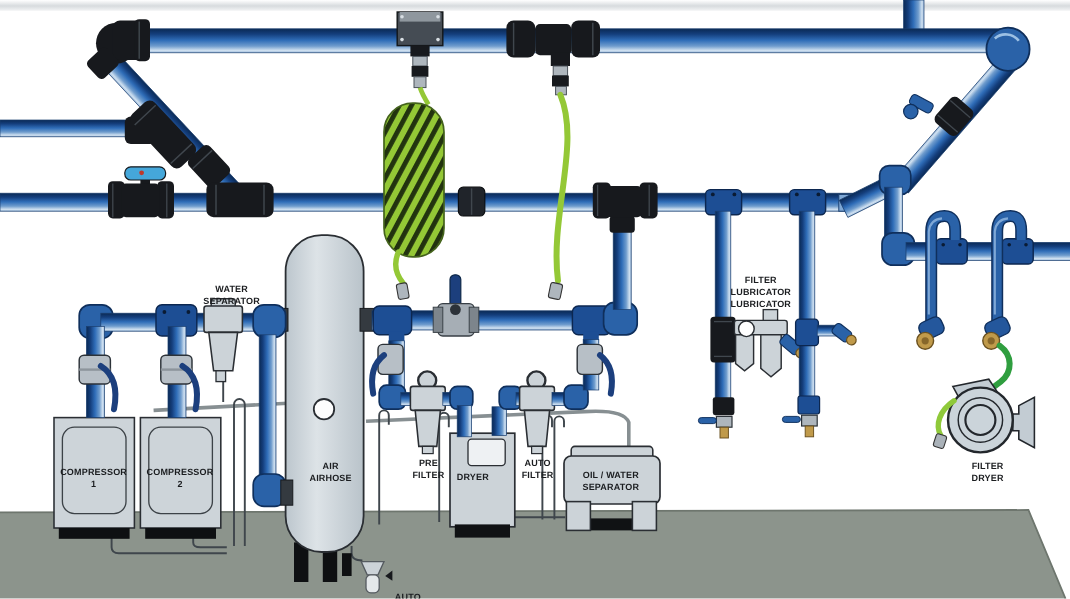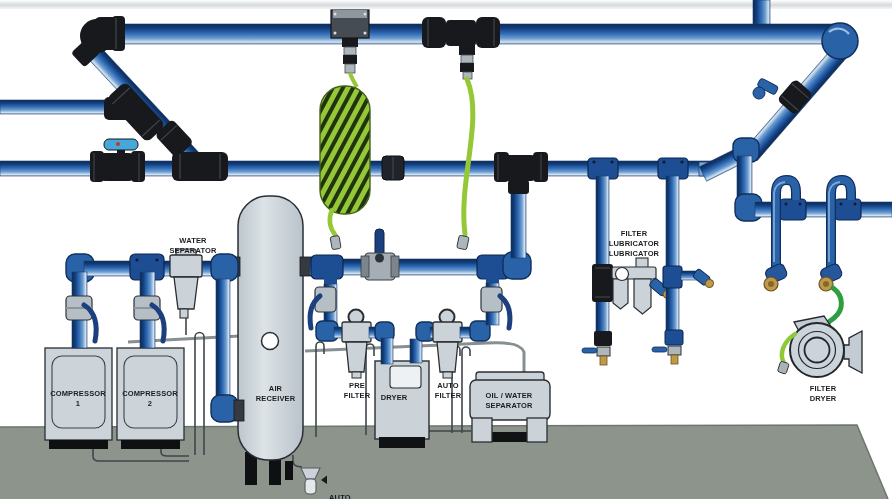--- a/index.html
+++ b/index.html
@@ -418,21 +418,21 @@
 <div class="lbl" style="left:46px;top:389px;width:64px;">
   <span class="ln">COMPRESSOR</span>
   <span class="ln">1</span>
 </div>
 <div class="lbl" style="left:118px;top:389px;width:64px;">
   <span class="ln">COMPRESSOR</span>
   <span class="ln">2</span>
 </div>
 <div class="lbl" style="left:238px;top:384px;width:75px;">
   <span class="ln">AIR</span>
-  <span class="ln">RECEIVER</span>
+  <span class="ln">AIRHOSE</span>
 </div>
 <div class="lbl" style="left:331px;top:381px;width:52px;">
   <span class="ln">PRE</span>
   <span class="ln">FILTER</span>
 </div>
 <div class="lbl" style="left:376px;top:393px;width:36px;">
   <span class="ln">DRYER</span>
 </div>
 <div class="lbl" style="left:422px;top:381px;width:52px;">
   <span class="ln">AUTO</span>

